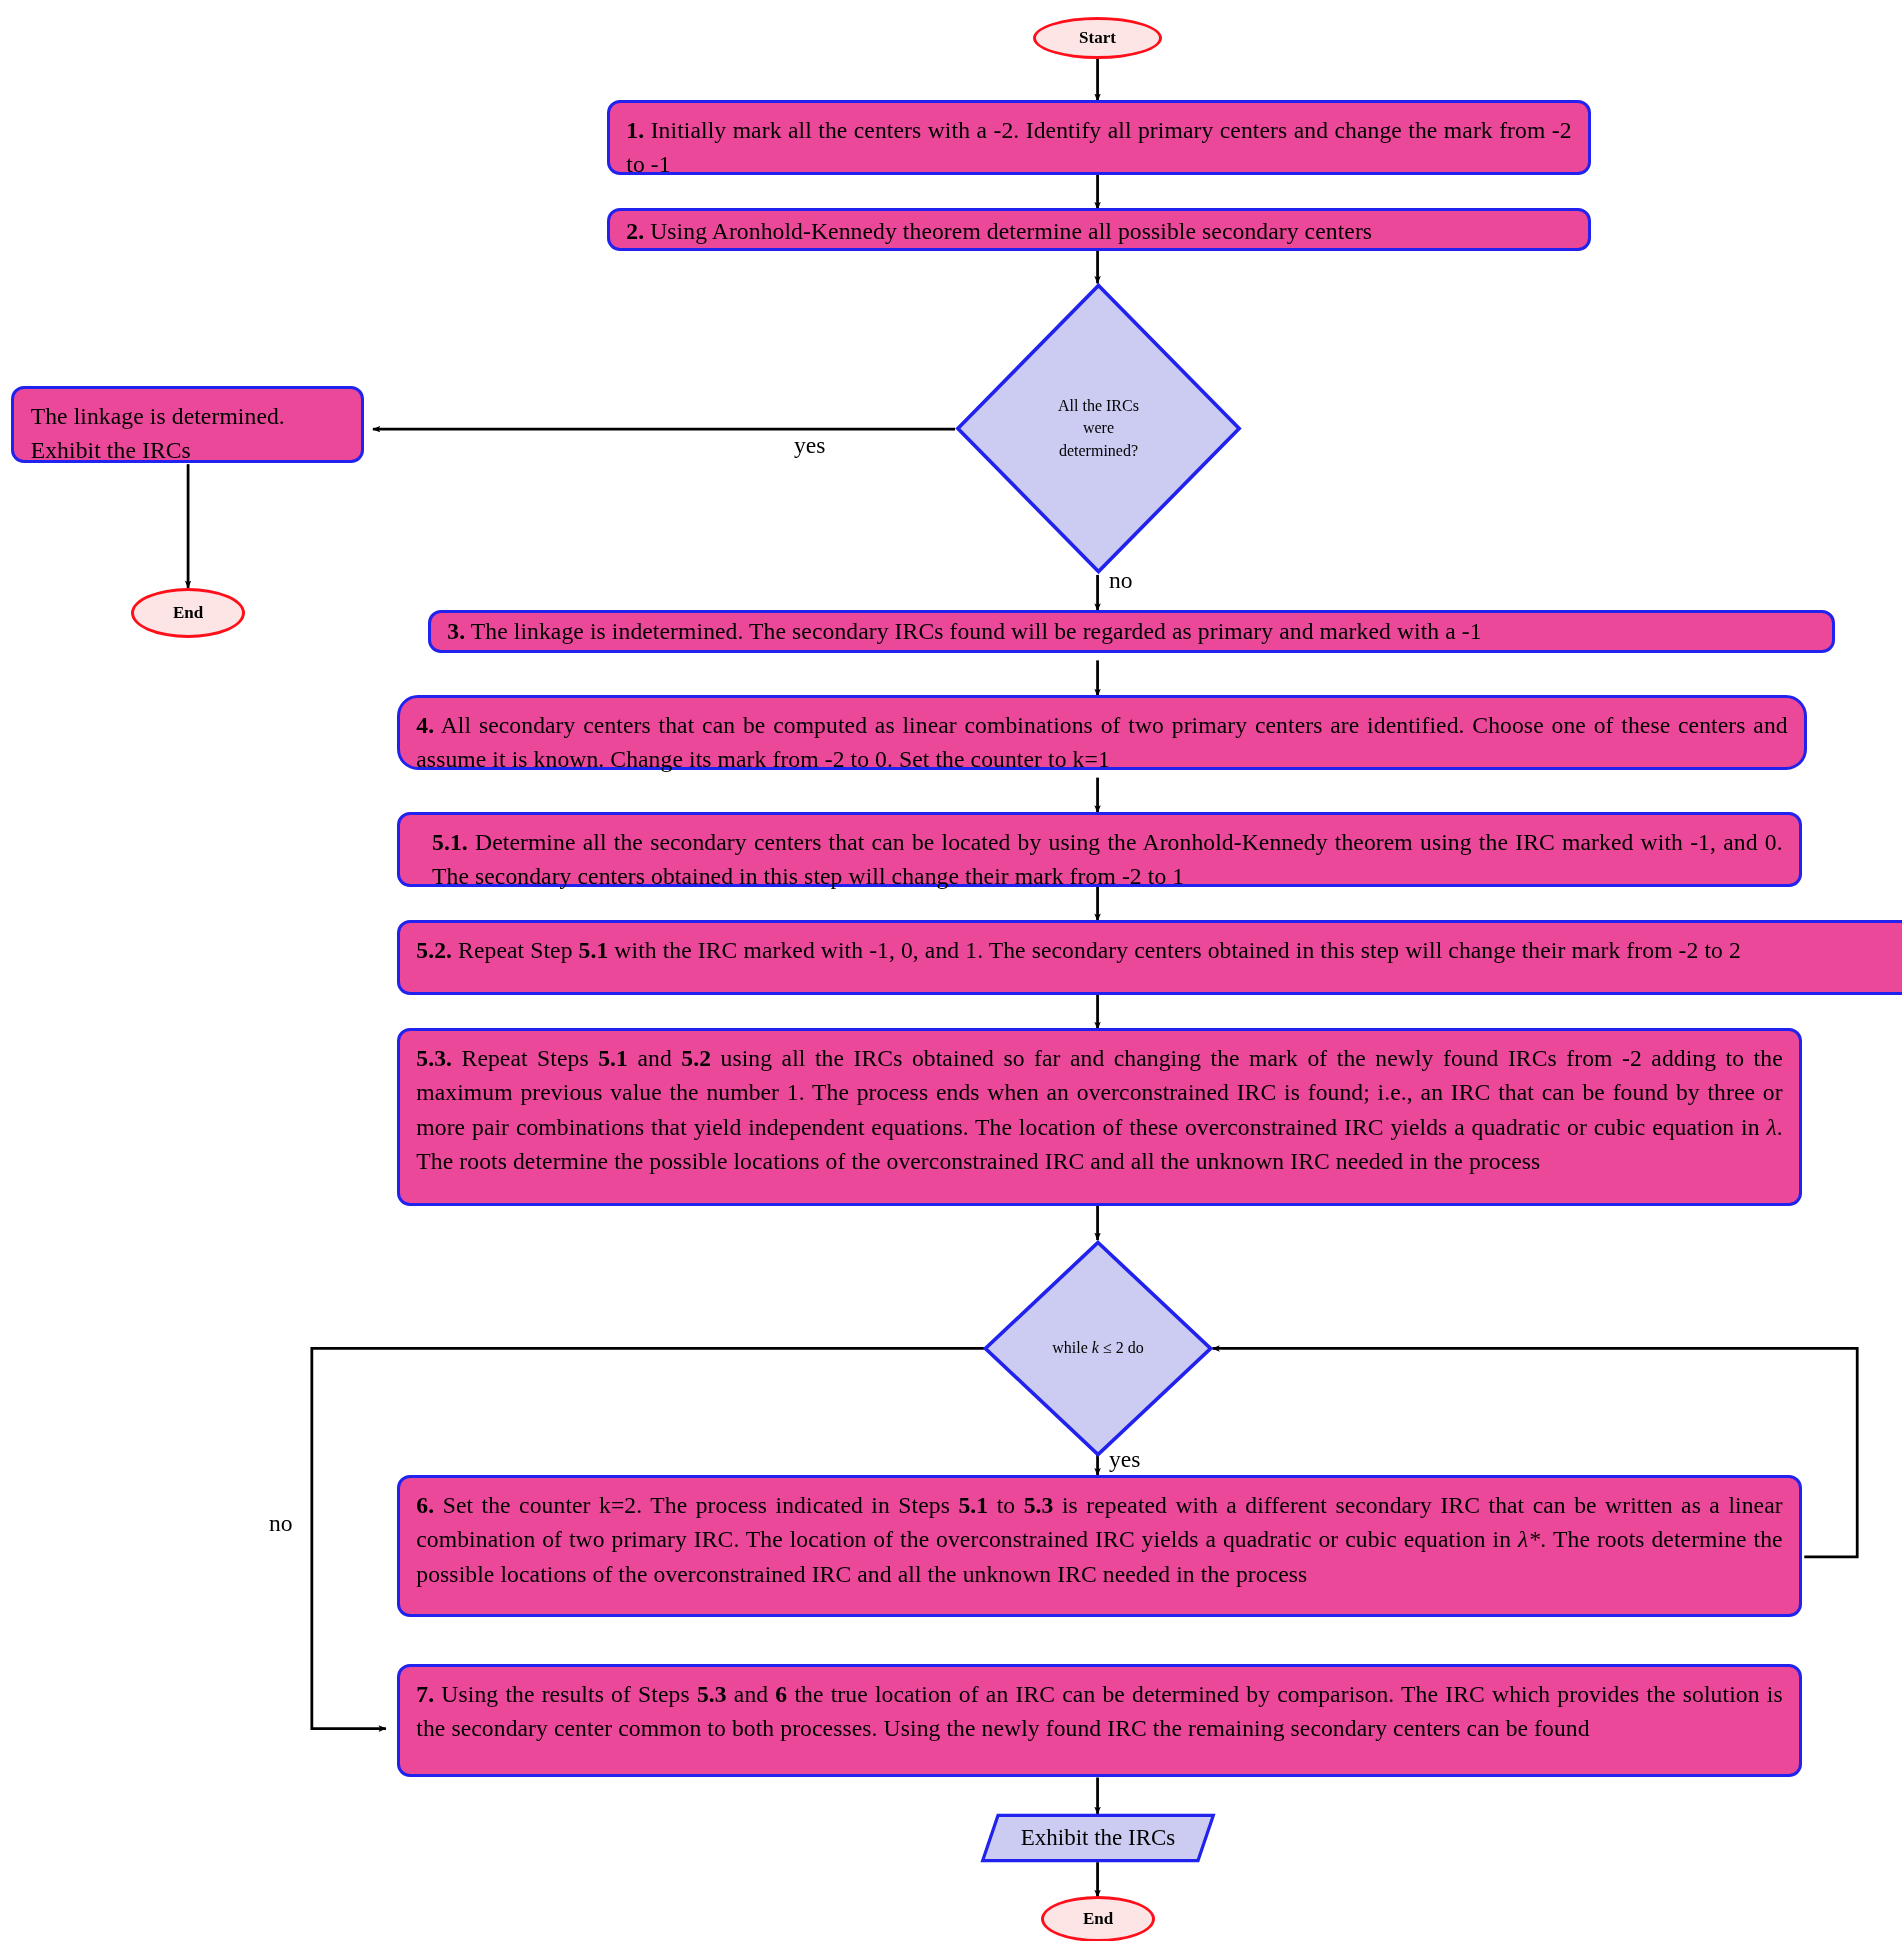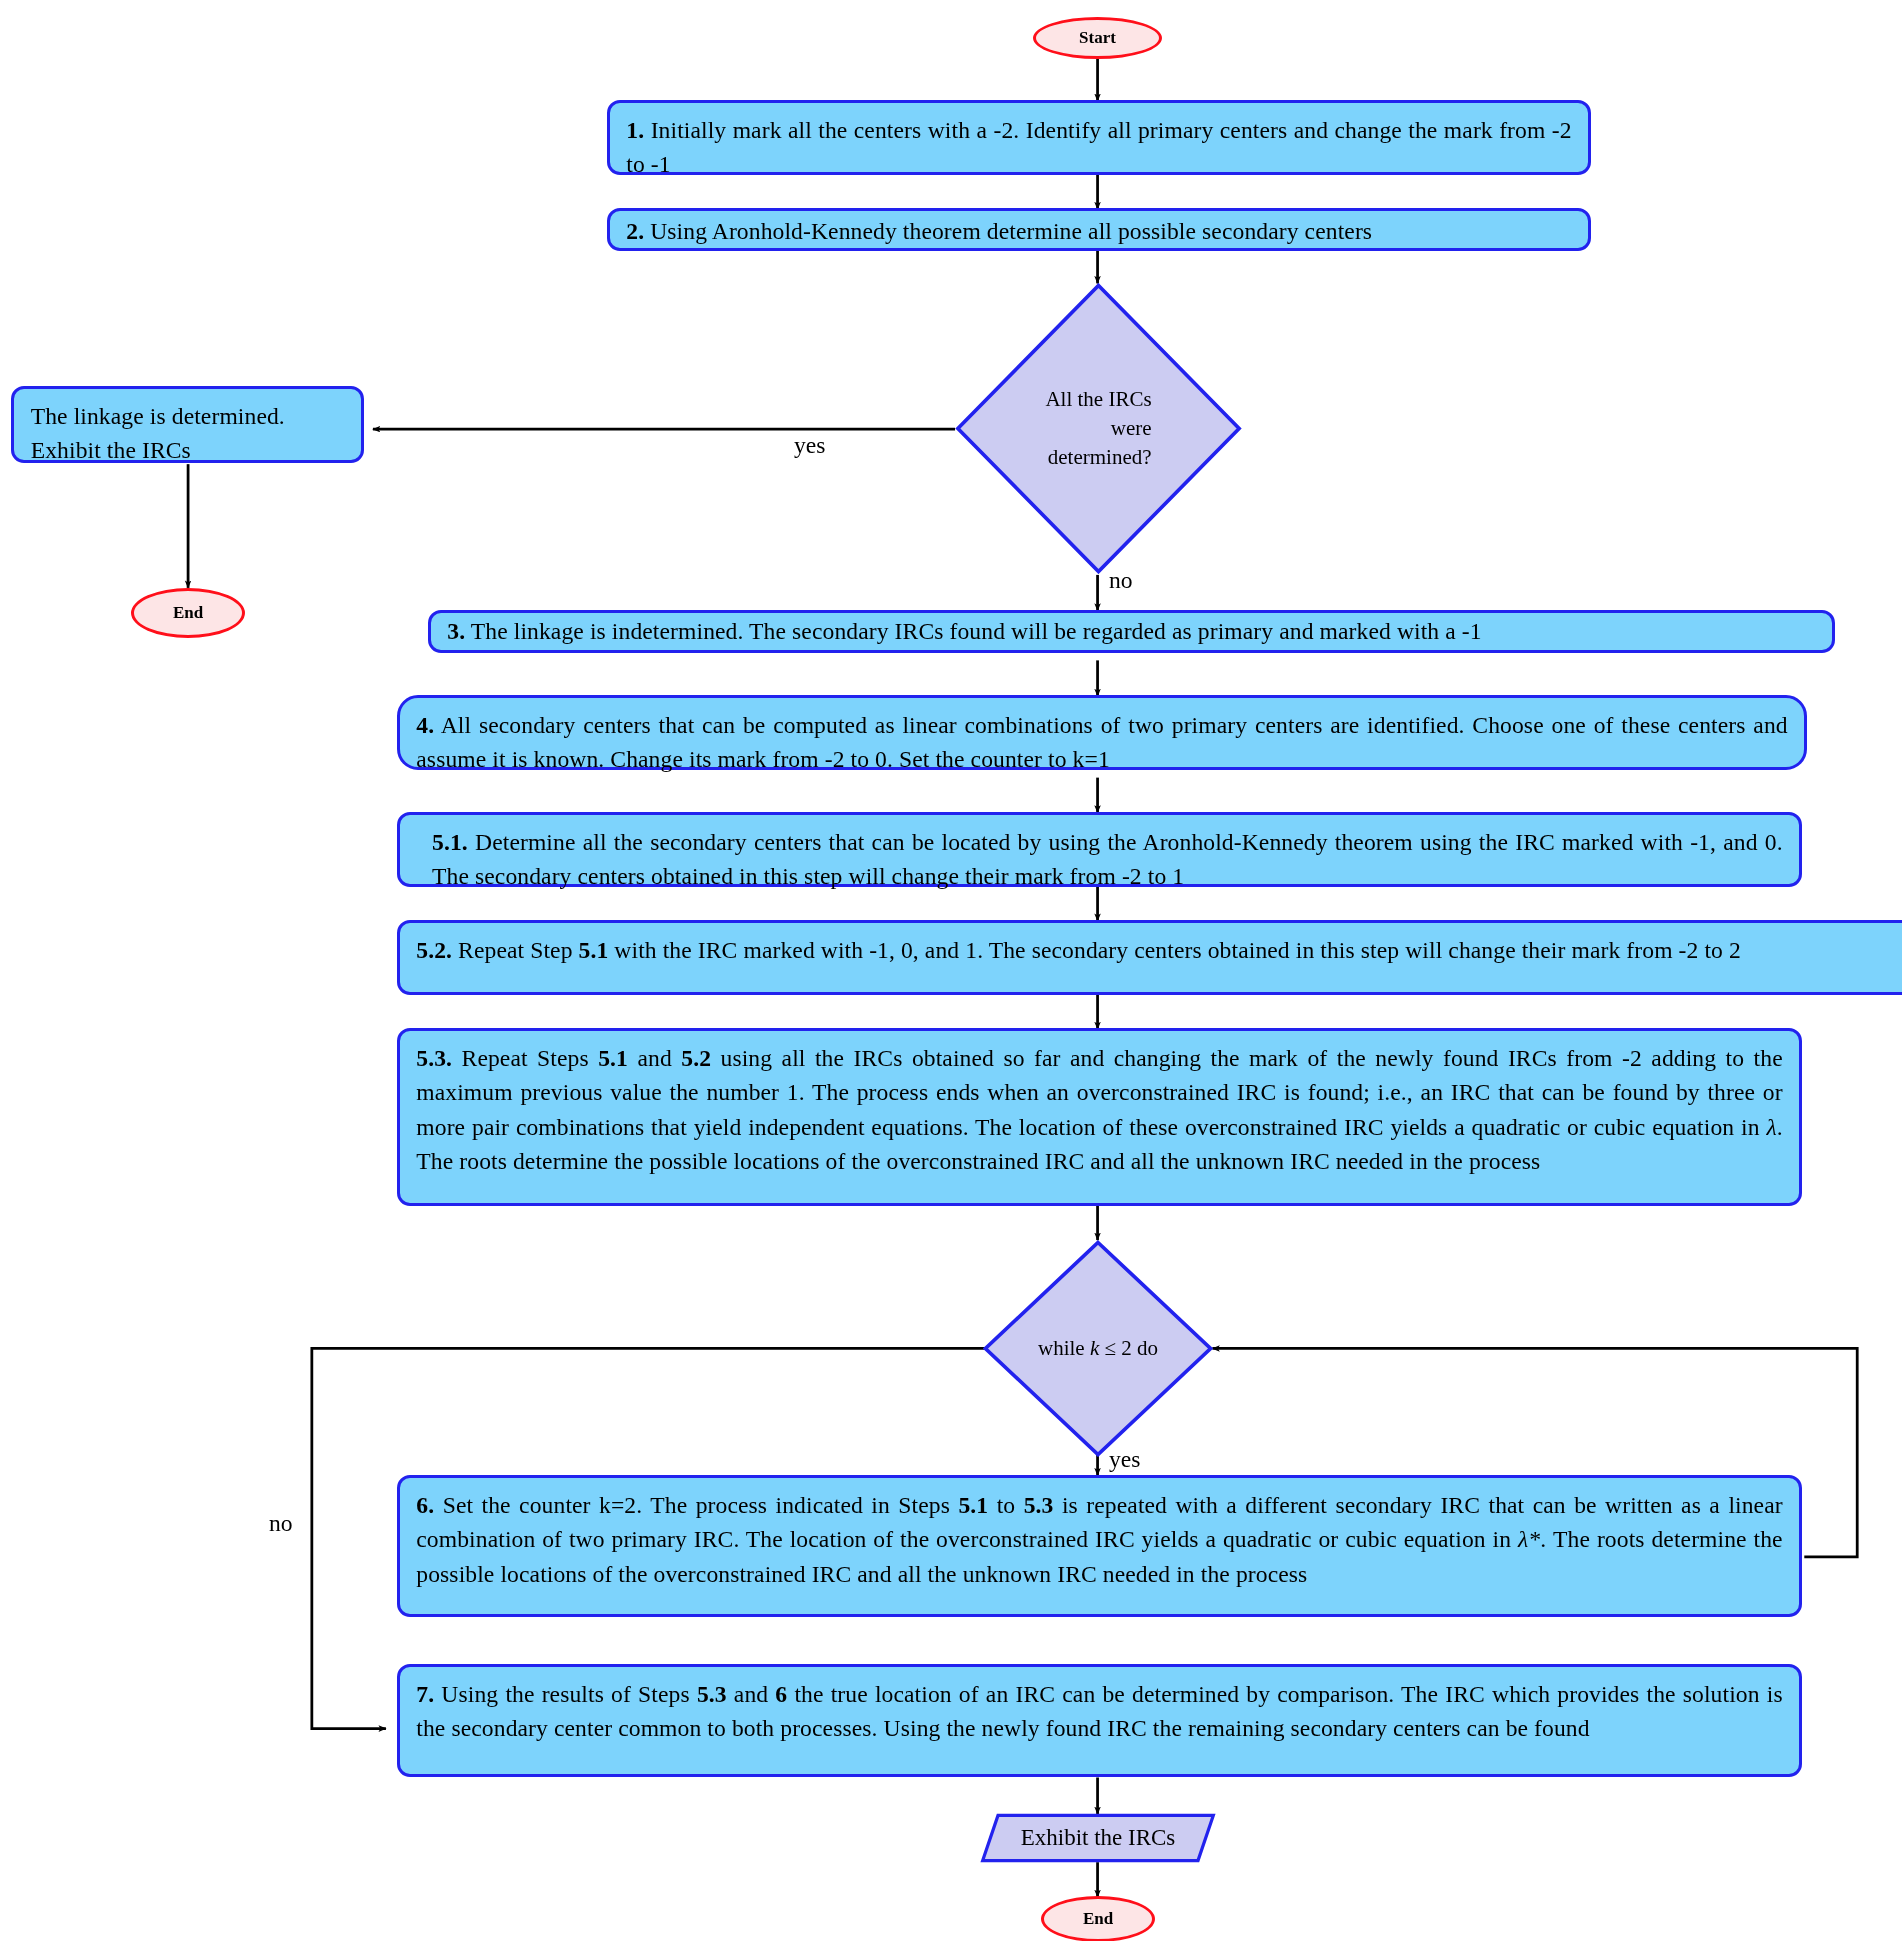--- a/index.html
+++ b/index.html
@@ -25,21 +25,21 @@
     width: 1902px;
     height: 1942px;
     pointer-events: none;
   }
   .node {
     position: absolute;
     box-sizing: border-box;
   }
   
   .proc {
-    background: #7dd3fc;
+    background: #ec4899;
     border: 3.3px solid #2222ee;
     border-radius: 13px;
     padding: 9.8px 16.3px 11.4px 16.3px;
     font-size: 23.6px;
     line-height: 1.46;
     color: #000000;
     text-align: justify;
     text-justify: inter-word;
     letter-spacing: 0.1px;
   }
@@ -64,22 +64,22 @@
     position: absolute;
   }
   .decision .dlabel {
     position: absolute;
     left: 0; top: 0;
     width: 100%;
     height: 100%;
     display: flex;
     align-items: center;
     justify-content: center;
-    text-align: right;
-    font-size: 21px;
+    text-align: center;
+    font-size: 16px;
     line-height: 1.38;
     color: #000000;
   }
   .decision .dlabel i { font-style: italic; }
   
   .io {
     position: absolute;
   }
   .io .iolabel {
     position: absolute;

